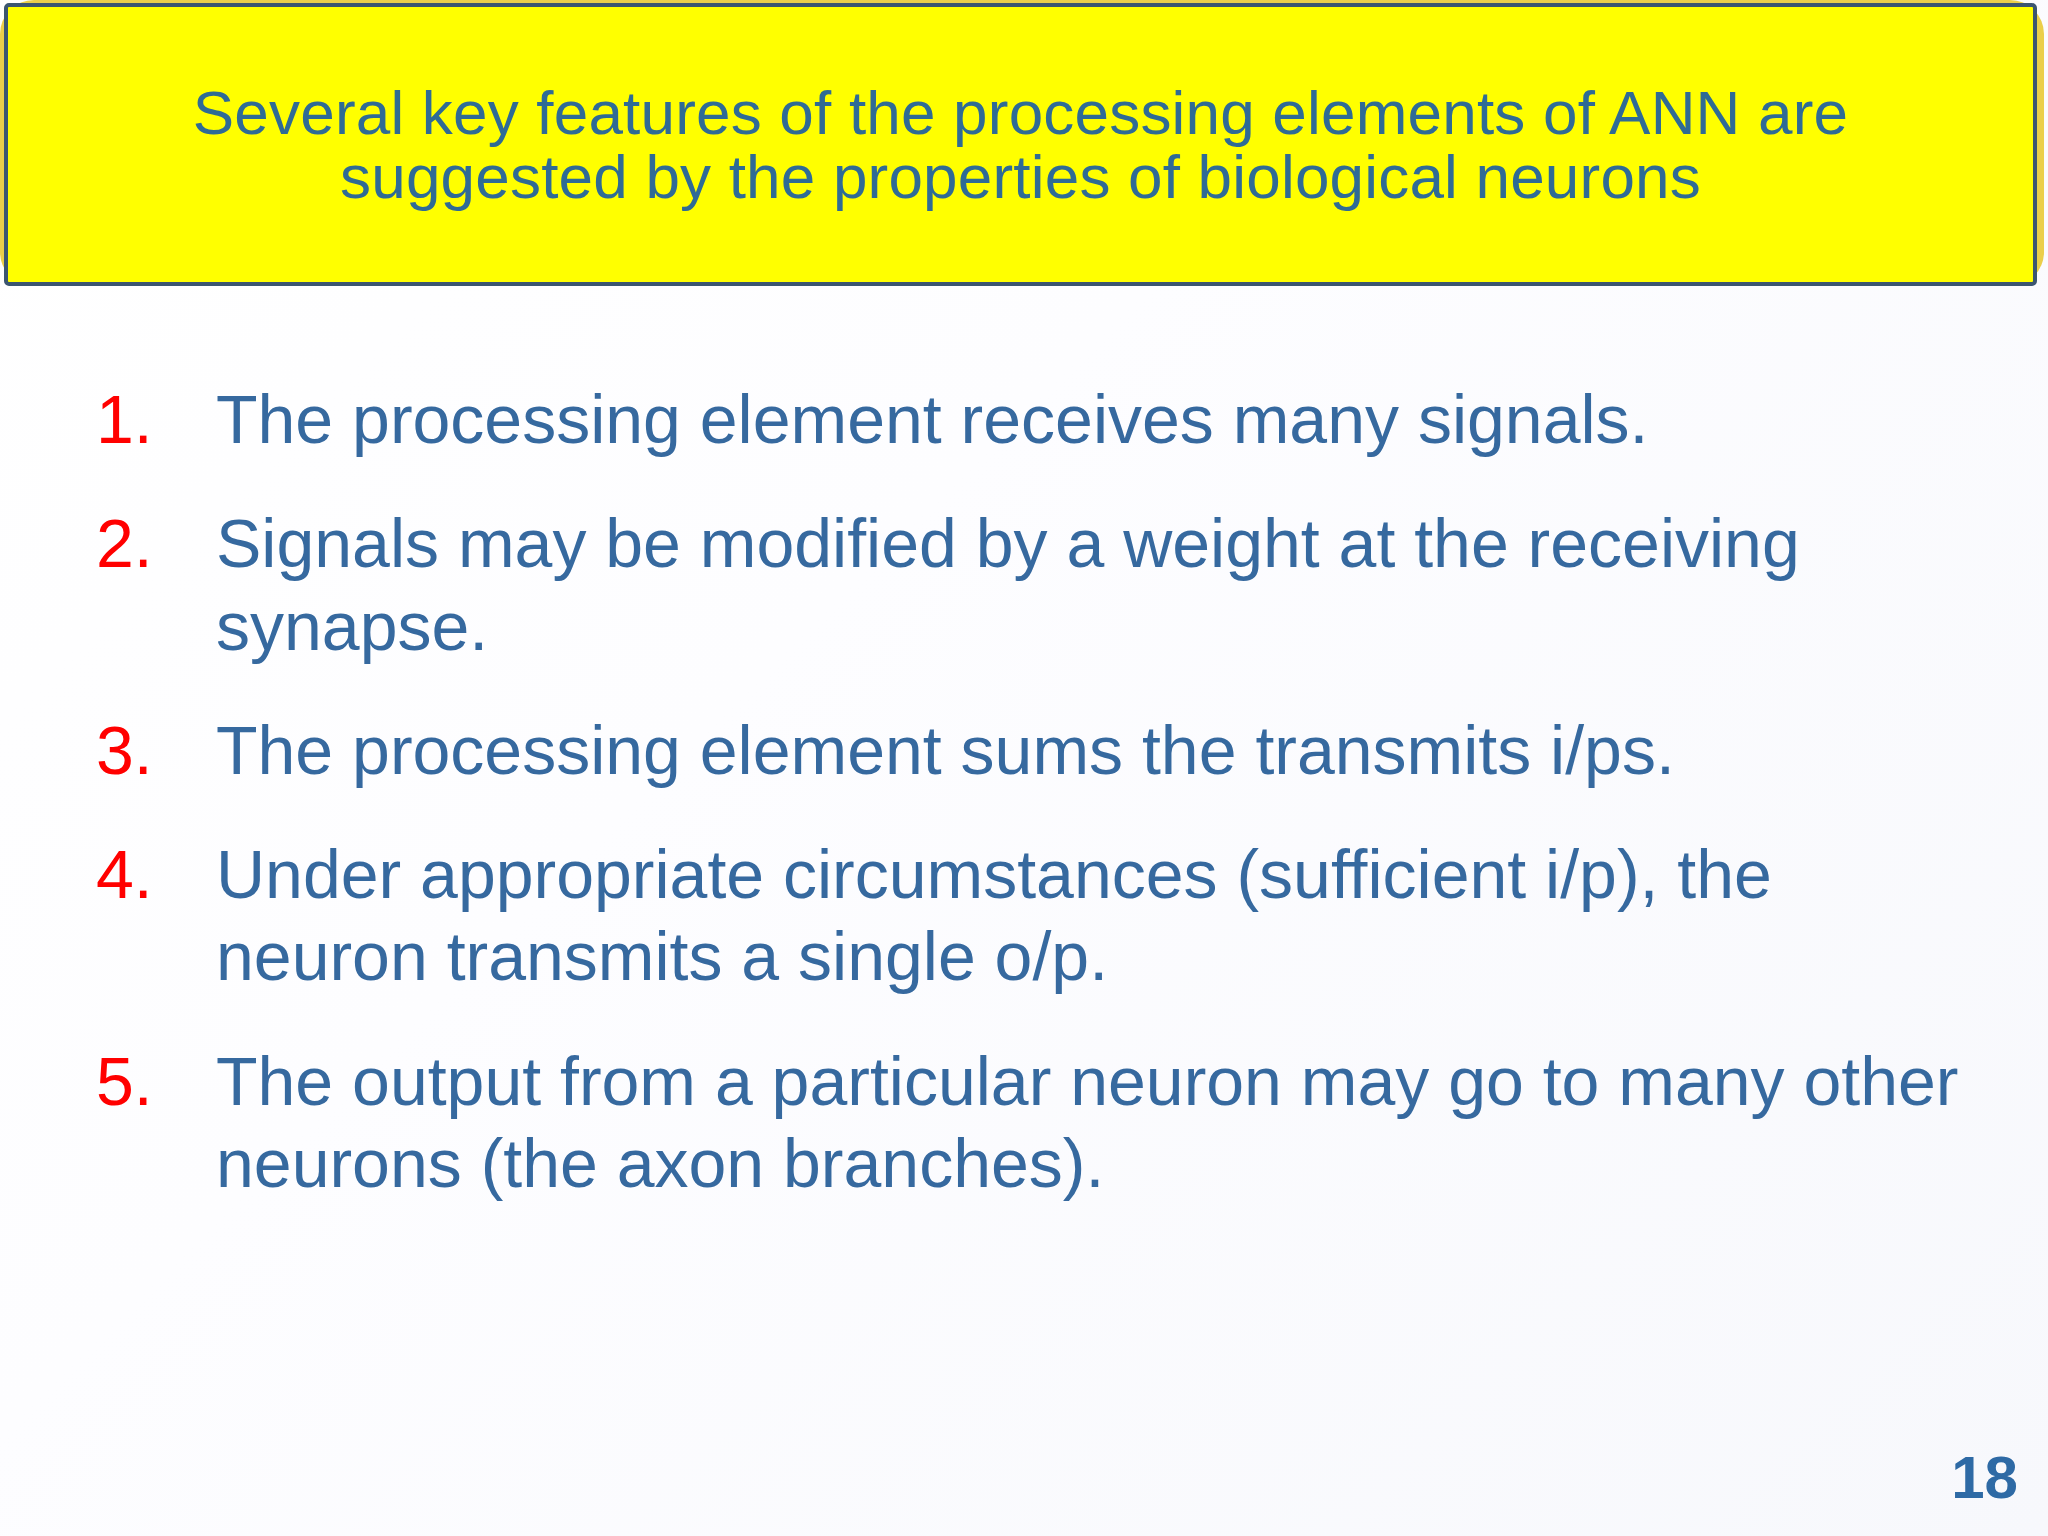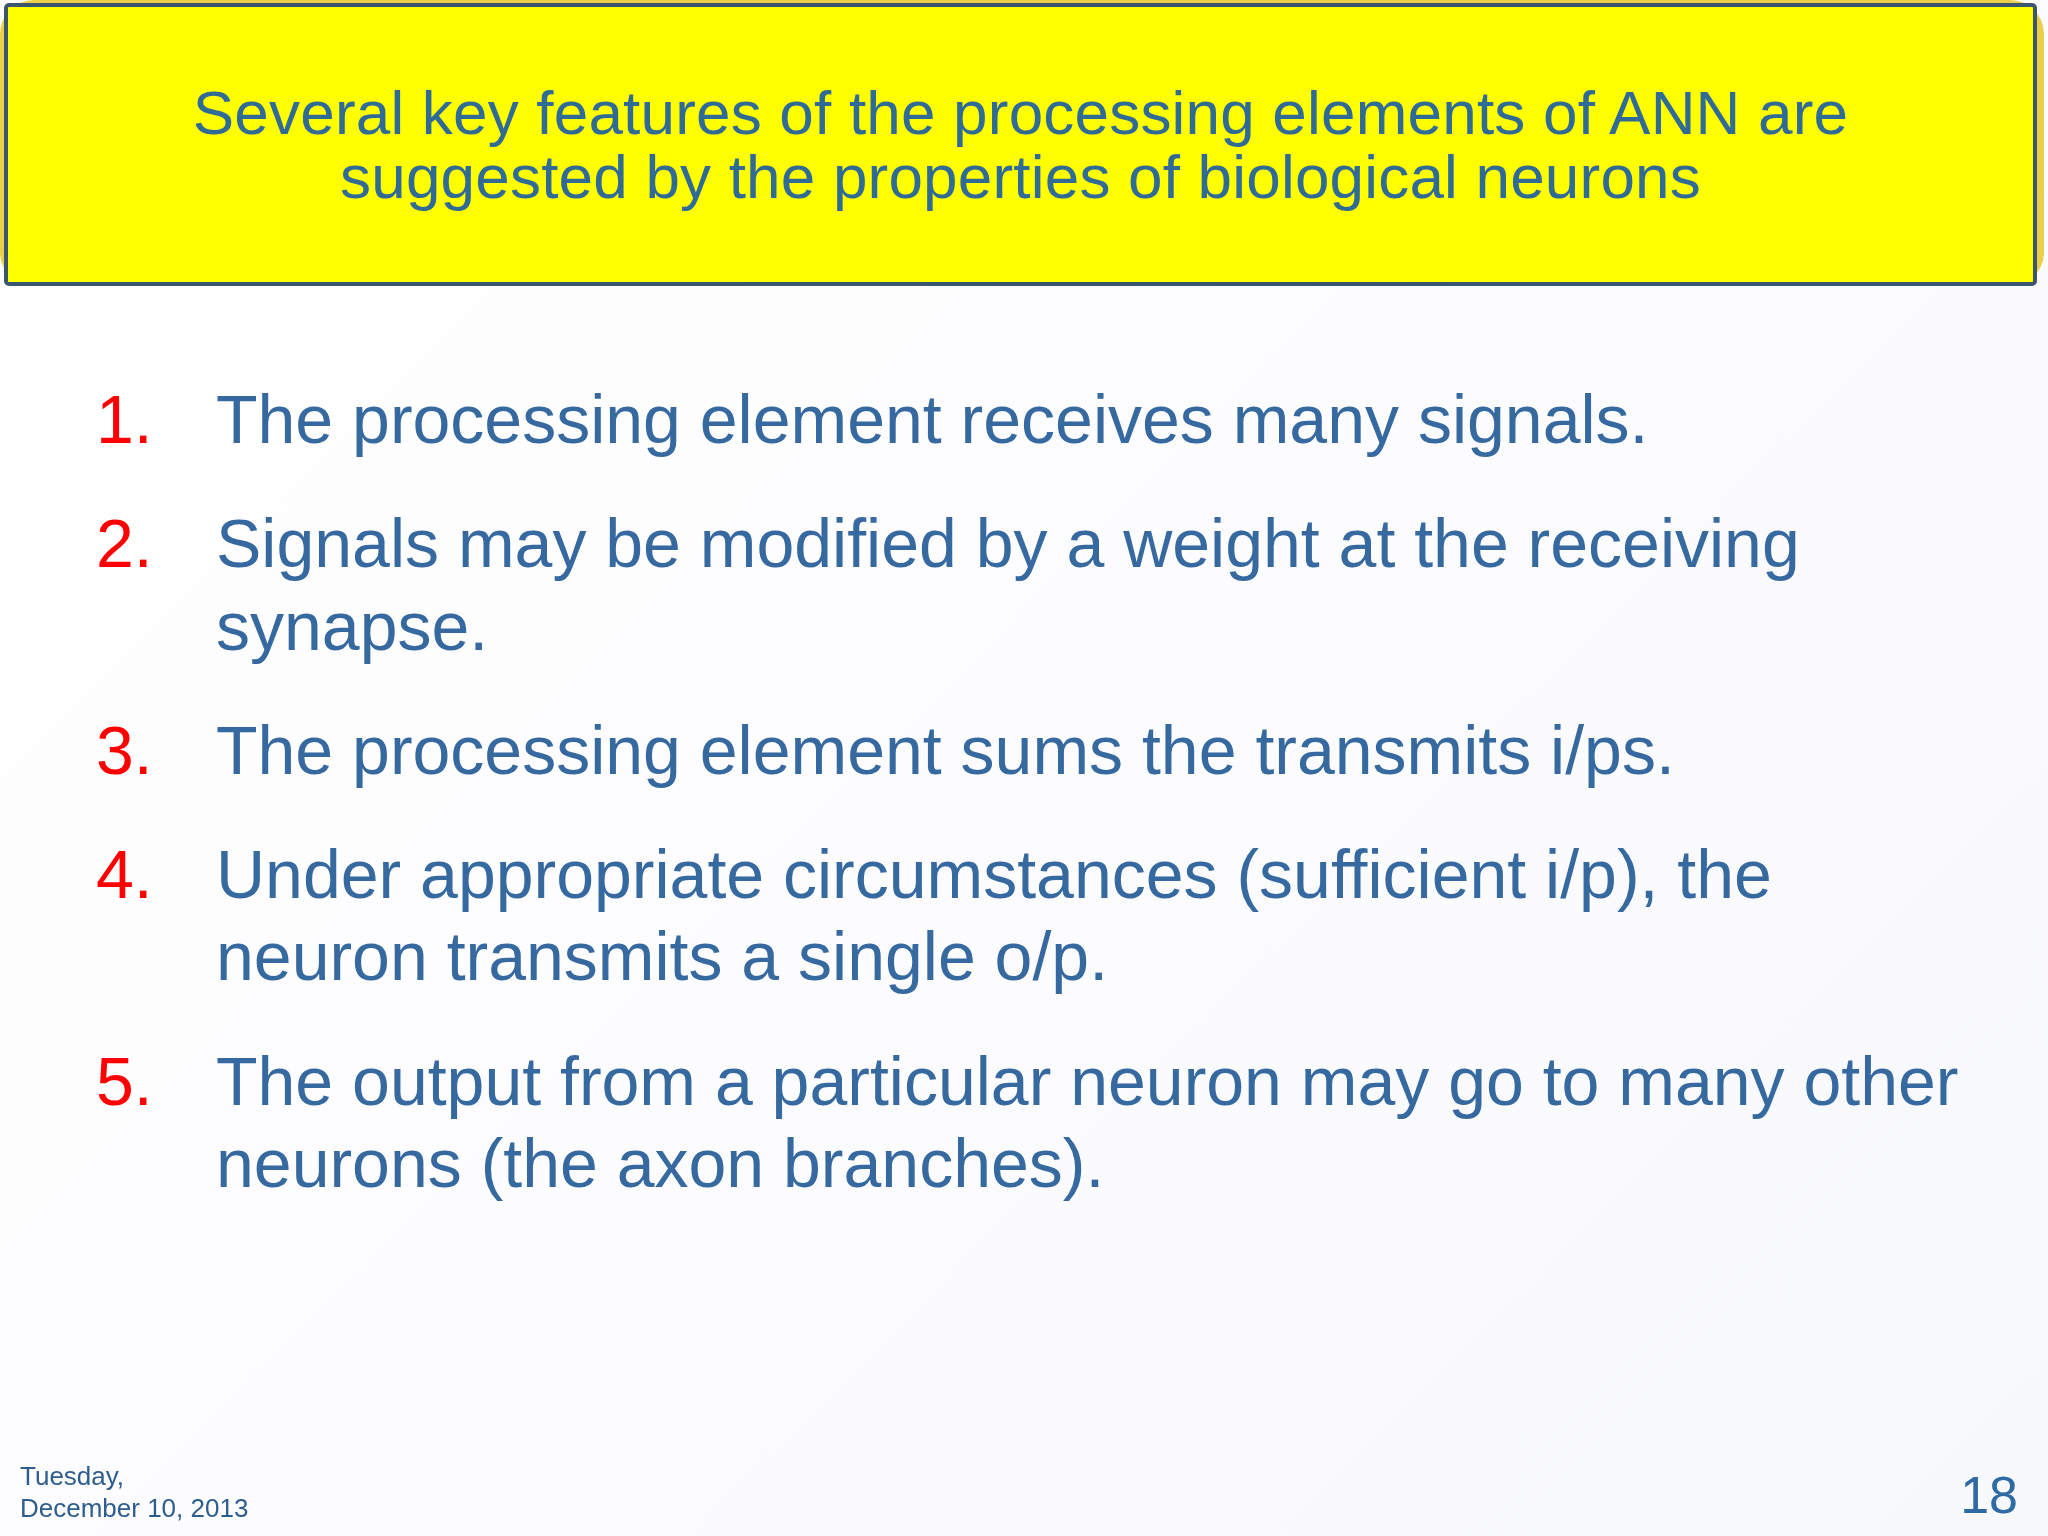--- a/index.html
+++ b/index.html
@@ -97,25 +97,25 @@
     font-size: 26px;
     line-height: 1.24;
     color: #2d5d8e;
     font-weight: 400;
     white-space: pre-line;
   }
 
   .page-number {
     position: absolute;
     right: 30px;
-    bottom: 12px;
-    font-size: 52px;
+    bottom: 25px;
+    font-size: 60px;
     line-height: 1.1;
     color: #2e6aa5;
-    font-weight: normal;
+    font-weight: bold;
   }
 </style>
 </head>
 <body>
 
 <div class="slide">
 
   <div class="title-shadow"></div>
 
   <div class="title-box">
@@ -144,18 +144,16 @@
       <span class="item-text">Under appropriate circumstances (sufficient i/p), the neuron transmits a single o/p.</span>
     </div>
 
     <div class="list-item">
       <span class="item-number">5.</span>
       <span class="item-text">The output from a particular neuron may go to many other neurons (the axon branches).</span>
     </div>
 
   </div>
 
-  <div class="footer-date">Tuesday,
-December 10, 2013</div>
 
   <div class="page-number">18</div>
 
 </div>
 
 </body></html>

